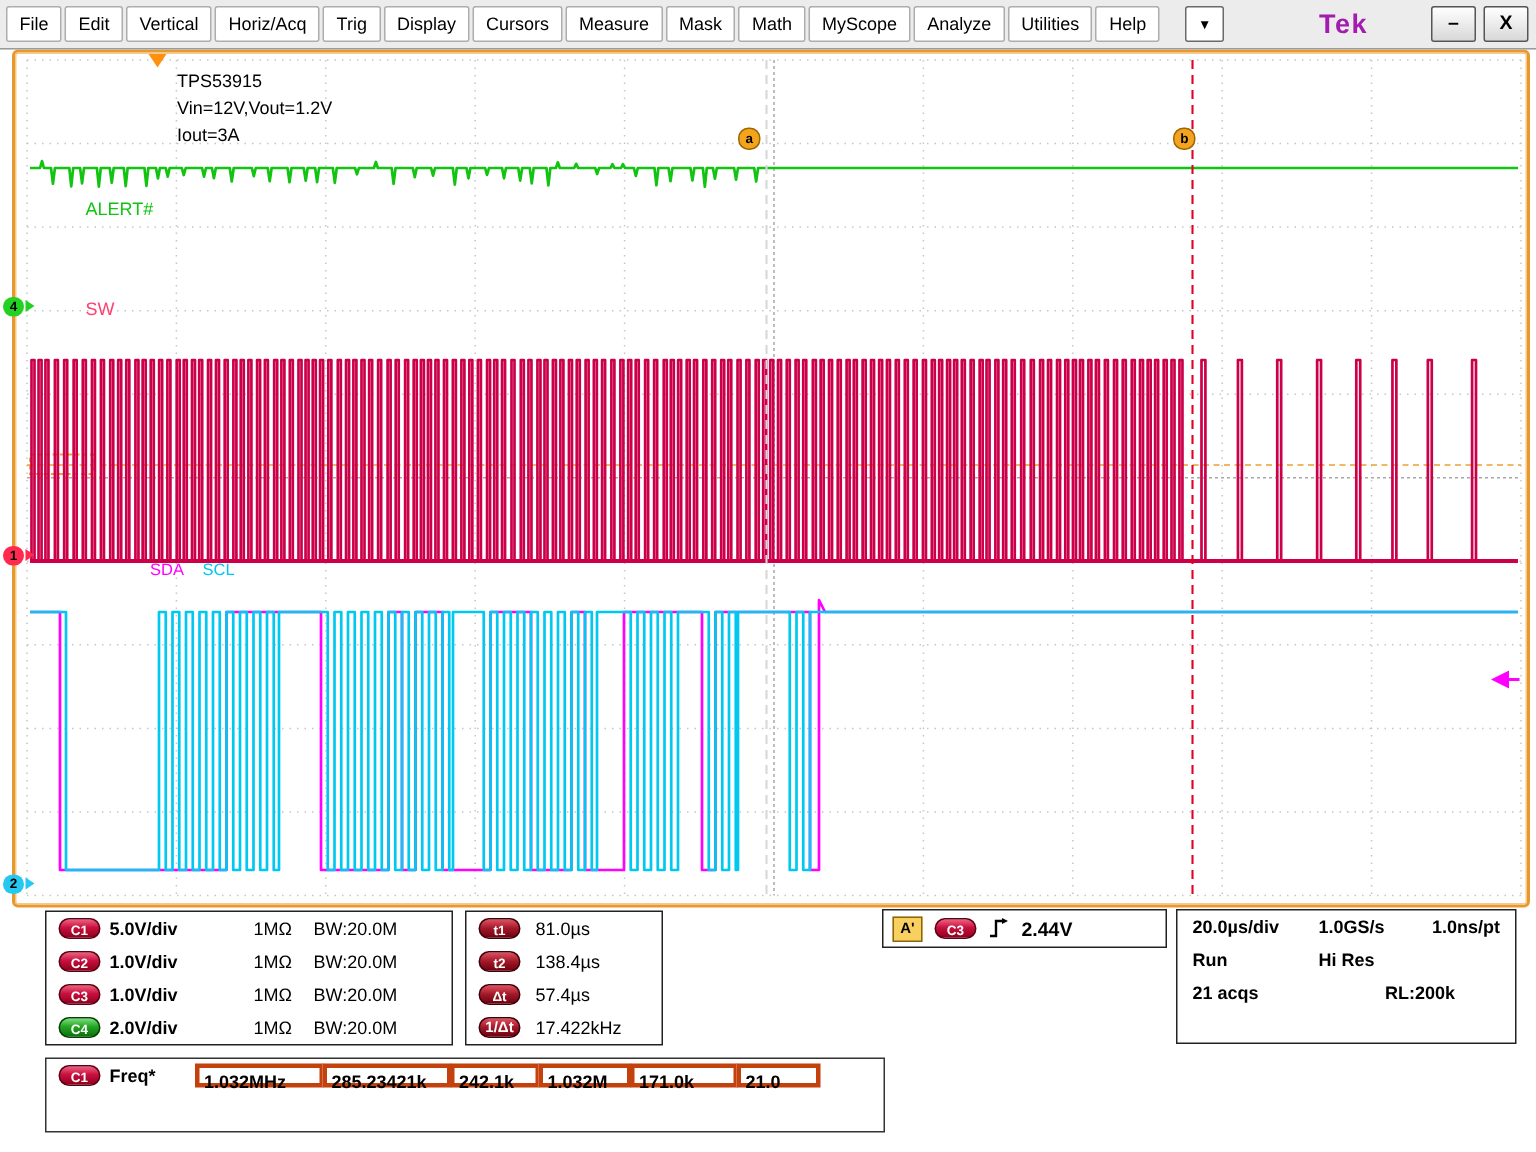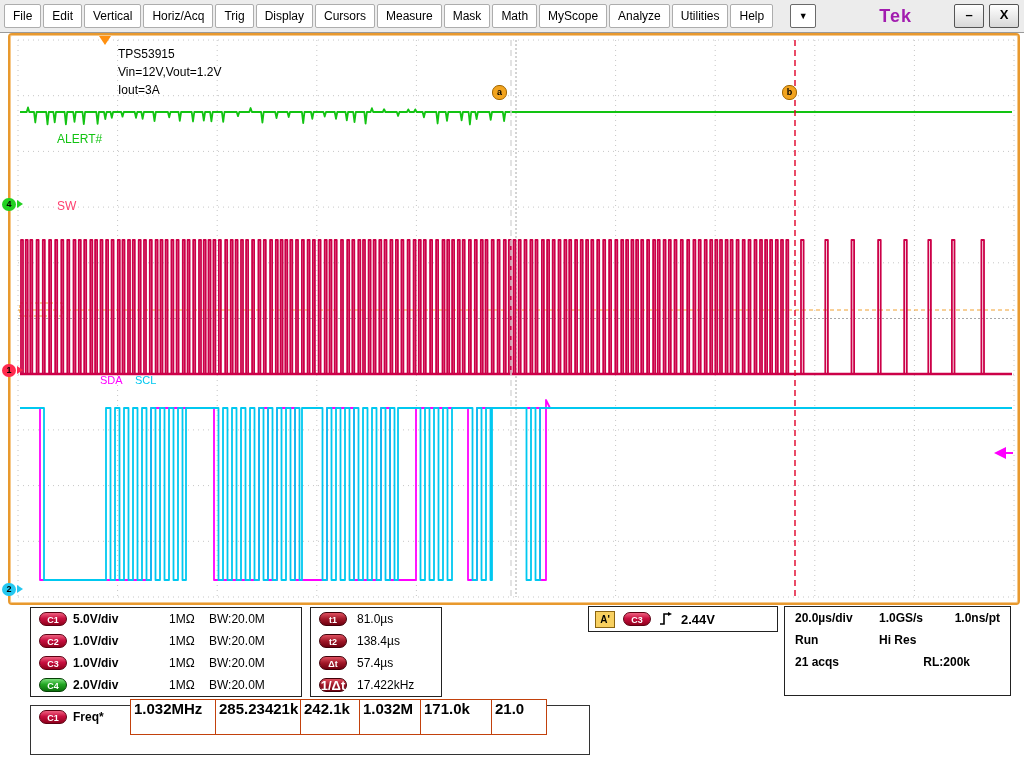--- a/index.html
+++ b/index.html
@@ -38,38 +38,38 @@
   .charrow{width:0;height:0;border-top:4px solid transparent;border-bottom:4px solid transparent;border-left:6px solid #000;}
 
   
   .panel{position:absolute;background:#fff;border:1px solid #222;box-sizing:border-box;z-index:2;}
   .prow{display:flex;align-items:center;height:22px;padding-left:8px;}
   .pill{display:inline-block;width:28px;height:14px;border-radius:8px;color:#fff;font-size:9px;
         font-weight:bold;text-align:center;line-height:14px;box-sizing:border-box;border:1px solid #5c0012;
         background:linear-gradient(180deg,#f06080 0%,#c81040 45%,#90001c 100%);}
   .pill.green{background:linear-gradient(180deg,#7ce07c 0%,#23a623 45%,#0c700c 100%);border-color:#064006;}
   .pill.maroon{background:linear-gradient(180deg,#e05060 0%,#a01828 50%,#700010 100%);border-color:#400008;}
-  .pill.small{font-size:13px;}
+  .pill.small{font-size:10px;}
   .scaleval{font-weight:bold;font-size:12px;margin-left:6px;width:96px;}
   .impval{font-size:12px;width:38px;}
   .bwval{font-size:12px;margin-left:2px;}
   .curval{font-weight:normal;font-size:12px;margin-left:10px;}
   .auxbox{display:inline-block;width:18px;height:15px;background:#f8d060;border:1px solid #8a6410;
           font-size:10px;font-weight:bold;text-align:center;line-height:15px;}
   .trigval{font-weight:bold;font-size:13px;}
   .acqrow{display:flex;align-items:center;height:22px;padding:0 10px;font-size:12px;font-weight:bold;}
 
   
   .meas{position:absolute;left:30px;top:705px;width:560px;height:50px;border:1px solid #333;
         box-sizing:border-box;background:#fff;z-index:2;}
   .meas-head{display:flex;height:24px;align-items:center;font-size:12px;font-weight:bold;}
   .meas-head span{display:inline-block;text-align:center;}
   .meas-row{display:flex;height:22px;align-items:center;}
-  .mcell{height:36px;line-height:18px;border:1px solid #c2410c;box-sizing:border-box;padding-left:3px;
-         font-size:15px;font-weight:bold;margin-left:-1px;background:#fff;}
+  .mcell{height:16px;line-height:18px;border:3px solid #c2410c;box-sizing:border-box;padding-left:3px;
+         font-size:12px;font-weight:bold;margin-left:-1px;background:#fff;}
   .mname{display:flex;align-items:center;gap:6px;padding-left:8px;font-size:12px;font-weight:bold;box-sizing:border-box;}
   .w0{width:100px;} .w1{width:86px;} .w2{width:86px;} .w3{width:60px;} .w4{width:62px;}
   .w5{width:72px;} .w6{width:56px;} .w7{width:38px;}
 </style>
 </head>
 <body>
 
 <div class="menubar">
   <div class="menu-item">File</div>
   <div class="menu-item">Edit</div>

